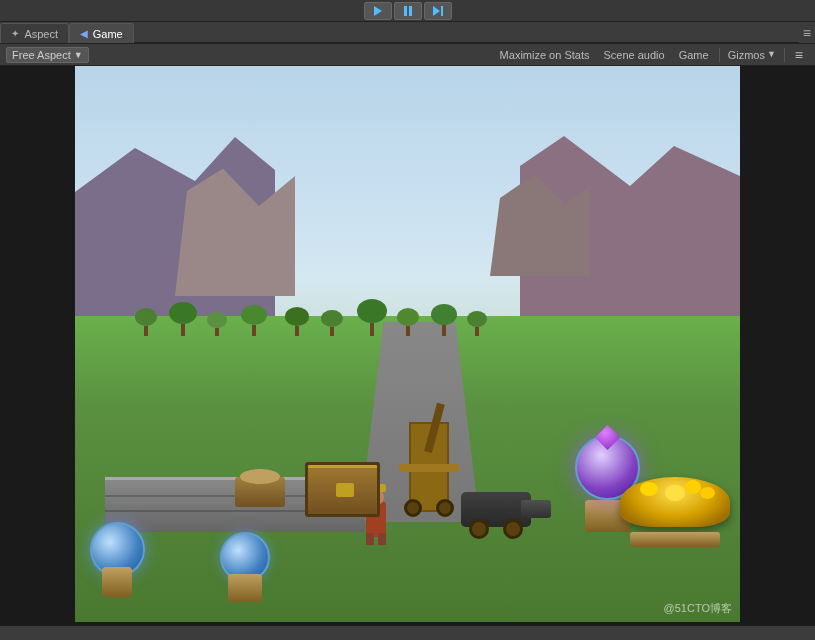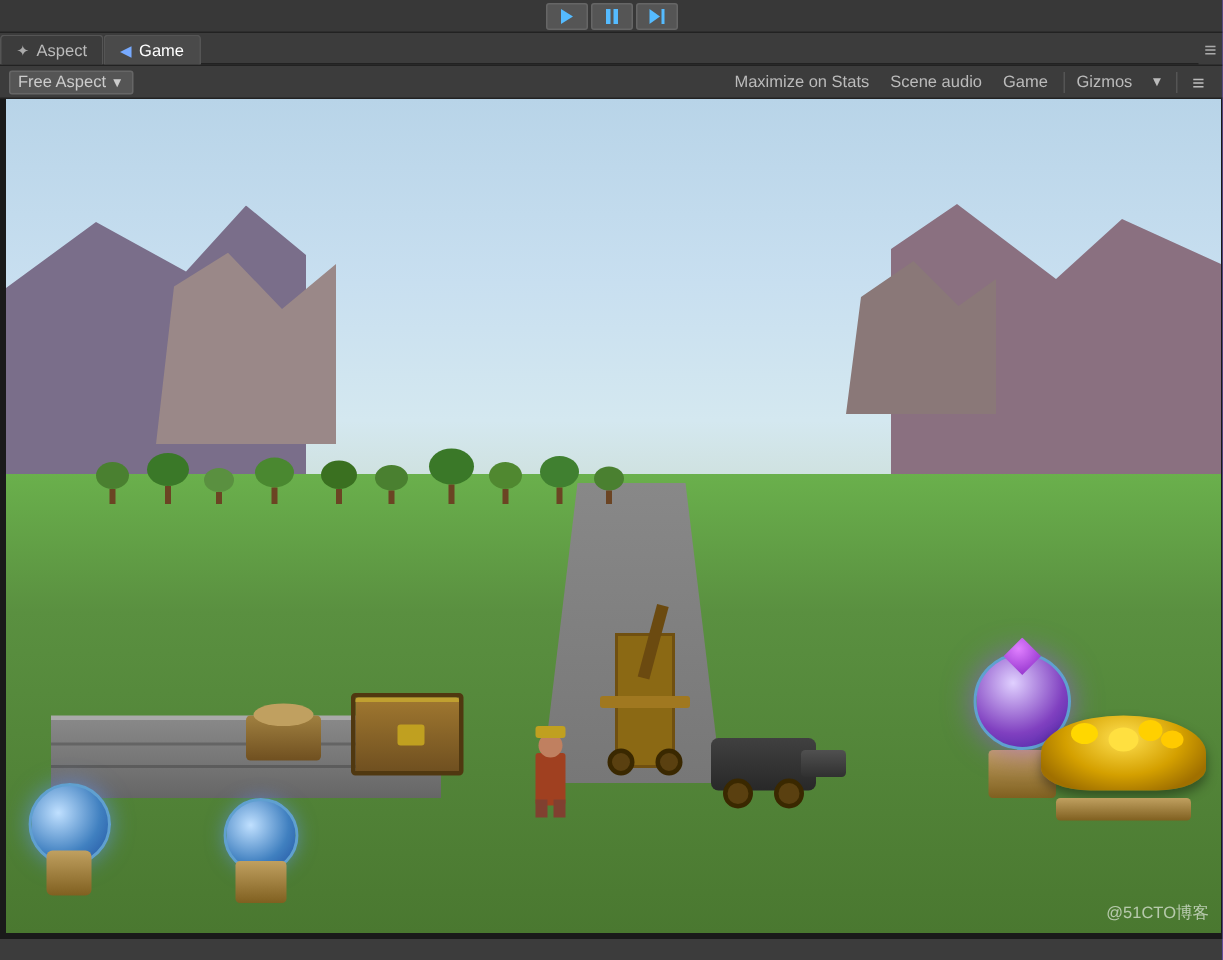--- a/index.html
+++ b/index.html
@@ -110,37 +110,37 @@
     }
     .header-divider {
       width: 1px;
       height: 14px;
       background: #555;
       margin: 0 2px;
     }
     .gizmos-btn {
       display: flex;
       align-items: flex-start;
-      gap: 12px;
+      gap: 2px;
       padding: 1px 4px;
       background: transparent;
       border: none;
       color: #bbb;
       font-size: 11px;
       cursor: pointer;
     }
 
     
     .game-viewport {
       position: relative;
-      width: 810px;
+      width: 665px;
       height: 556px;
       margin: 0 auto;
       overflow: hidden;
-      background: #8b5cf6;
+      background: #4d7c0f;
       padding-left: 27px;
     }
 
     
     .sky {
       position: absolute;
       top: 0; left: 0; right: 0;
       height: 55%;
       background: linear-gradient(to bottom, #b8d4e8 0%, #c8dff0 40%, #d4e8f0 70%, #c8d8c8 100%);
     }

